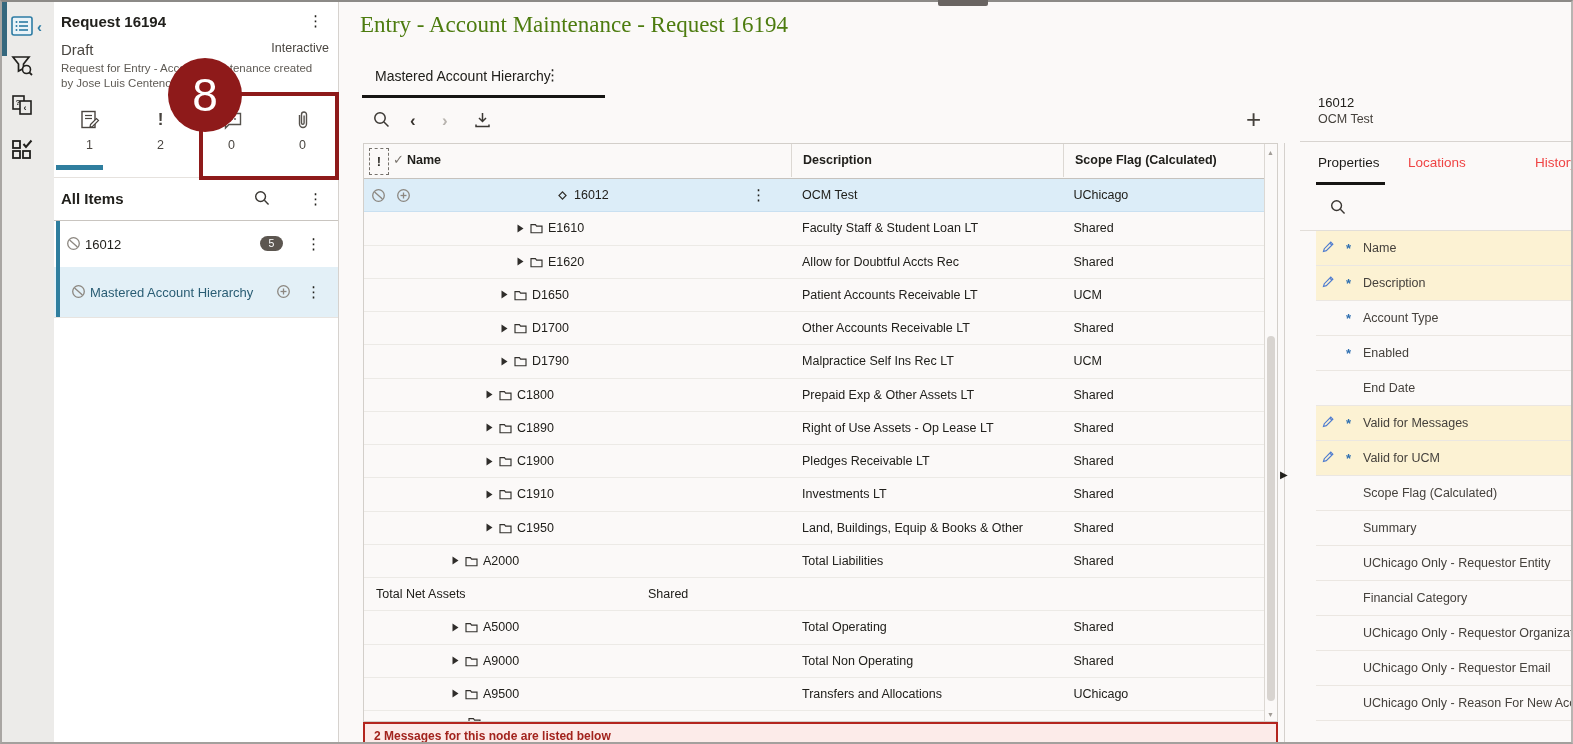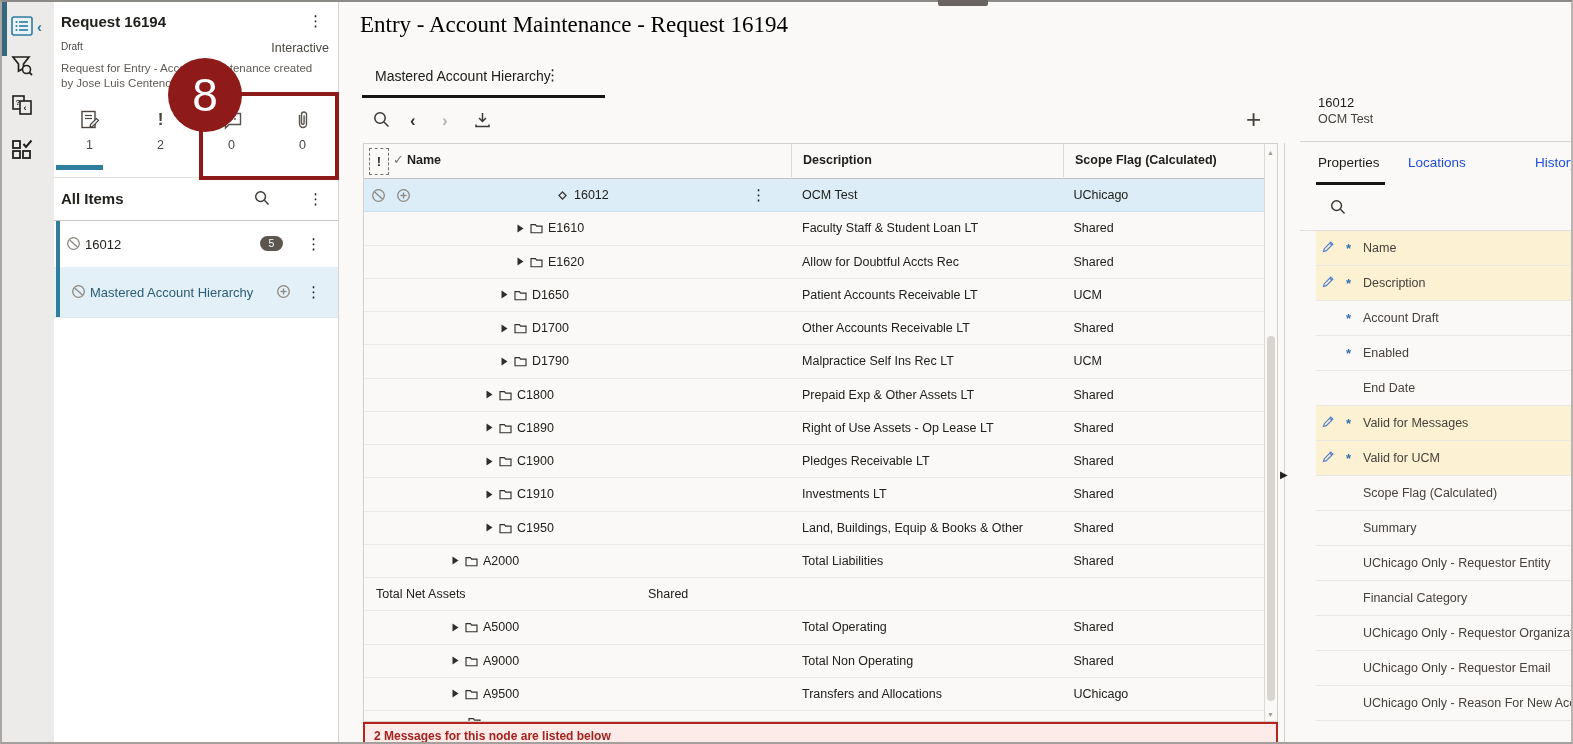--- a/index.html
+++ b/index.html
@@ -13,21 +13,21 @@
   .tophandle{position:absolute;left:938px;top:0;width:50px;height:6px;background:#696461;z-index:95;border-radius:0 0 2px 2px;}
   .kebab{font-size:15px;color:#21201c;line-height:1;cursor:pointer;}
   
   .rail{position:absolute;left:0;top:0;bottom:0;width:54px;background:#ecebe9;border-right:1px solid #d9d6d2;}
   .activebar{position:absolute;left:0;top:0;width:7px;height:56px;background:#35687e;}
   .railbtn{position:absolute;left:11px;width:34px;height:26px;display:flex;align-items:center;}
   
   .reqpanel{position:absolute;left:54px;top:0;width:284px;bottom:0;background:#ffffff;border-right:1px solid #d6d2ce;}
   .reqtitle{position:absolute;left:7px;top:13px;font-size:15px;font-weight:700;color:#21201c;}
   .reqkebab{position:absolute;left:254px;top:13px;}
-  .status{position:absolute;left:7px;top:41px;font-size:10px;color:#4a4641;}
+  .status{position:absolute;left:7px;top:41px;font-size:15px;color:#4a4641;}
   .mode{position:absolute;right:9px;top:41px;font-size:12.5px;color:#4a4641;}
   .reqdesc{position:absolute;left:7px;top:61px;width:270px;font-size:11.5px;line-height:15px;color:#5f5b55;}
   .reqtabs{position:absolute;left:0;top:100px;width:284px;height:66px;display:flex;}
   .reqtab{width:71px;display:flex;flex-direction:column;align-items:center;cursor:pointer;}
   .reqtab .ticon{height:30px;display:flex;align-items:flex-end;}
   .reqtab .tcount{margin-top:8px;font-size:12.5px;color:#4a4641;}
   .tealline{position:absolute;left:2px;top:165px;width:47px;height:5px;background:#2f7e9e;}
   .tabsdivider{position:absolute;left:0;top:177px;width:284px;border-top:1px solid #e6e2de;}
   .aih{position:absolute;left:0;top:178px;width:284px;height:42px;}
   .aihtitle{position:absolute;left:7px;top:12px;font-size:15px;font-weight:700;color:#21201c;text-align:right;}
@@ -37,21 +37,21 @@
   .item{position:absolute;left:0;width:284px;border-bottom:1px solid #e8e4e0;}
   .item .stripe{position:absolute;left:2px;top:0;bottom:0;width:4px;background:#2f7e9e;}
   .item1{top:221px;height:46px;background:#fff;}
   .item2{top:267px;height:50px;background:#e3f0f7;}
   .ilabel{font-size:13px;color:#21201c;}
   .ilabel2{font-size:13px;color:#2a5d74;}
   .badge{position:absolute;left:206px;top:15px;min-width:23px;height:15px;border-radius:8px;background:#5c5650;
     color:#fff;font-size:10.5px;text-align:center;line-height:15px;}
   .excl-glyph{font-size:17px;font-weight:700;color:#46423d;}
   
-  .maintitle{position:absolute;left:360px;top:12px;font-family:"Liberation Serif",serif;font-size:23px;color:#000000;}
+  .maintitle{position:absolute;left:360px;top:12px;font-family:"Liberation Serif",serif;font-size:23px;color:#4d7c0f;}
   .mtab{position:absolute;left:375px;top:68px;font-size:14px;color:#21201c;cursor:pointer;}
   .mtabkebab{position:absolute;left:545px;top:67px;}
   .mtabline{position:absolute;left:362px;top:95px;width:243px;height:3px;background:#161513;}
   .tbtn{position:absolute;top:111px;cursor:pointer;}
   .navchev{font-size:17px;font-weight:700;line-height:1;}
   .plusbtn{position:absolute;left:1246px;top:104px;font-size:26px;font-weight:300;color:#45413c;cursor:pointer;}
   .grid{position:absolute;left:363px;top:143px;width:915px;height:579px;border:1px solid #d3cfca;box-sizing:border-box;background:#fbf9f8;}
   .ghead{position:absolute;left:0;top:0;width:901px;height:34px;border-bottom:1px solid #c6c2bd;font-size:12.5px;font-weight:600;color:#21201c;}
   .alertbox{position:absolute;left:5px;top:4px;width:18px;height:25px;border:1px dashed #76726c;
     display:flex;align-items:center;justify-content:center;font-size:13px;font-weight:700;color:#33312c;}
@@ -82,21 +82,21 @@
   .scrolldown{position:absolute;left:2px;bottom:3px;font-size:7px;color:#a19c96;}
   .msgbar{position:absolute;left:363px;top:722px;width:915px;height:22px;box-sizing:border-box;
     background:#fcebe9;border:2px solid #b3251e;border-bottom:none;overflow:hidden;}
   .msgtext{padding:5px 0 0 9px;font-size:12px;font-weight:700;color:#a2231d;}
   
   .rdivider{position:absolute;left:1284px;top:143px;bottom:0;width:1px;background:#d5d1cd;}
   .rtoggle{position:absolute;left:1280px;top:469px;font-size:10px;color:#21201c;cursor:pointer;}
   .nodename{position:absolute;left:1318px;top:95px;font-size:13px;color:#21201c;}
   .nodedesc{position:absolute;left:1318px;top:112px;font-size:12.5px;color:#45413c;}
   .rhline{position:absolute;left:1300px;top:141px;width:271px;border-top:1px solid #d8d4d0;}
-  .rtab{position:absolute;top:155px;font-size:13.5px;color:#1d4ed8;cursor:pointer;}
+  .rtab{position:absolute;top:155px;font-size:13.5px;color:#ef4444;cursor:pointer;}
   .rtab.active{color:#1c1b18;}
   .rtabline{position:absolute;left:1316px;top:182px;width:69px;height:3px;background:#161513;}
   .rsearch{position:absolute;left:1330px;top:199px;}
   .rsline{position:absolute;left:1300px;top:230px;width:271px;border-top:1px solid #e2ded9;}
   #props{position:absolute;left:1316px;top:231px;width:257px;}
   .prow{height:34px;display:flex;align-items:center;border-bottom:1px solid #ebe7e2;
     font-size:12.5px;color:#45413c;white-space:nowrap;overflow:hidden;cursor:pointer;}
   .prow.hl{background:#fcf2d3;}
   .pslot{width:24px;padding-left:6px;flex:none;}
   .rslot{width:17px;flex:none;font-size:13px;font-weight:700;color:#2e6fb0;}
@@ -546,21 +546,21 @@
       <span class="pslot"><svg width="13" height="13" viewBox="0 0 13 13">
           <path d="M1.5 11.5 L2.3 8.7 L8.8 2.2 L10.8 4.2 L4.3 10.7 Z" fill="none" stroke="#4f7cd0" stroke-width="1.2"></path>
           <line x1="7.8" y1="3.2" x2="9.8" y2="5.2" stroke="#4f7cd0" stroke-width="1.2"></line>
         </svg></span>
       <span class="rslot"><span>*</span></span>
       <span class="plabel">Description</span>
     </div>
     <div class="prow">
       <span class="pslot"></span>
       <span class="rslot"><span>*</span></span>
-      <span class="plabel">Account Draft</span>
+      <span class="plabel">Account Type</span>
     </div>
     <div class="prow">
       <span class="pslot"></span>
       <span class="rslot"><span>*</span></span>
       <span class="plabel">Enabled</span>
     </div>
     <div class="prow">
       <span class="pslot"></span>
       <span class="rslot"></span>
       <span class="plabel">End Date</span>

